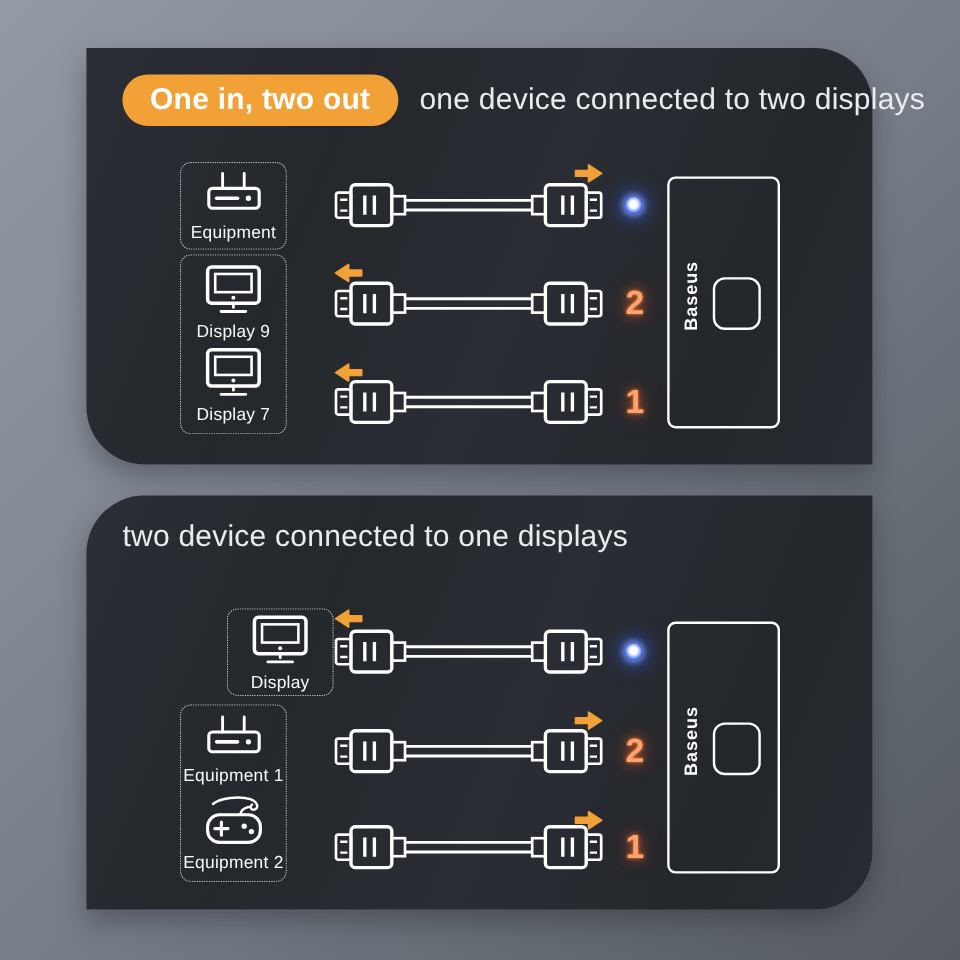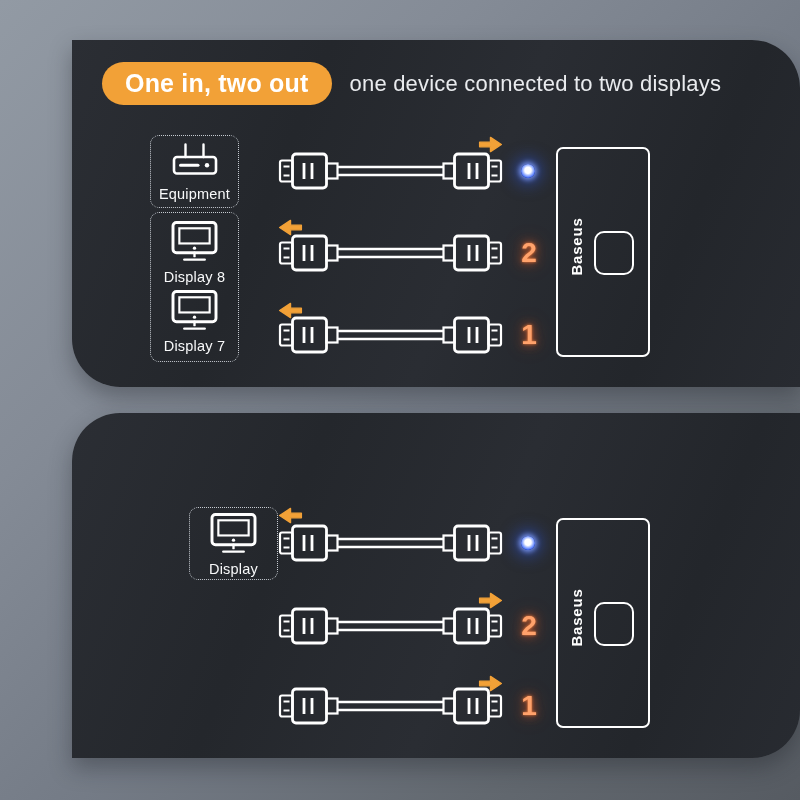--- a/index.html
+++ b/index.html
@@ -3,33 +3,33 @@
 <meta charset="utf-8">
 <style>
   html,body{margin:0;padding:0;}
   body{
     width:800px;height:800px;overflow:hidden;
     font-family:"Liberation Sans","DejaVu Sans",sans-serif;
     background:linear-gradient(135deg,#929AA4 0%,#848B96 30%,#747B86 55%,#62686F 80%,#565B62 100%);
   }
   .stage{position:relative;width:800px;height:800px;}
   .panel{
-    position:absolute;left:72px;width:728px;
+    position:absolute;left:72px;width:655px;
     background:linear-gradient(112deg,#2B2E34 0%,#24272C 30%,#2A2D33 55%,#23262B 80%,#282B31 100%);
     box-shadow:0 10px 22px rgba(25,28,33,.35);
   }
   .panel1{top:40px;height:347px;border-radius:0 48px 0 48px;}
   .panel2{top:413px;height:345px;border-radius:48px 0 48px 0;}
   .header{position:absolute;left:30px;top:22px;display:flex;align-items:center;gap:18px;white-space:nowrap;}
   .panel2 .header{top:20px;}
   .badge{
     background:#F2A137;color:#FFFFFF;font-weight:700;font-size:25px;
     height:43px;display:flex;align-items:center;padding:0 23px;border-radius:22px;letter-spacing:.2px;
   }
-  .subtitle{color:#E9EBEE;font-size:22px;letter-spacing:.2px;}
+  .subtitle{color:#E9EBEE;font-size:25px;letter-spacing:.2px;}
   .dev-box{
     position:absolute;border:1.5px dotted #C6CBD1;border-radius:9px;box-sizing:border-box;
     display:flex;flex-direction:column;align-items:center;justify-content:space-evenly;padding:4px 2px;
   }
   .dev-item{display:flex;flex-direction:column;align-items:center;gap:6px;}
   .dev-label{color:#F8F9FA;font-size:14.5px;font-weight:500;letter-spacing:.2px;white-space:nowrap;}
   .icon{display:block;}
   .icon.monitor{width:47px;height:43px;}
   .icon.router{width:46px;height:38px;}
   .icon.gamepad{width:50px;height:46px;}
@@ -124,21 +124,21 @@
           </svg>
         <div class="dev-label">Equipment</div>
       </div>
     </div>
 
     <div class="dev-box" style="left:78px;top:172px;width:89px;height:150px;">
       <div class="dev-item">
         <svg class="icon monitor">
             <use href="#sym-monitor"></use>
           </svg>
-        <div class="dev-label">Display 8</div>
+        <div class="dev-label">Display 9</div>
       </div>
       <div class="dev-item">
         <svg class="icon monitor">
             <use href="#sym-monitor"></use>
           </svg>
         <div class="dev-label">Display 7</div>
       </div>
     </div>
 
     <svg class="arrow" style="left:406px;top:96px;">
@@ -166,31 +166,46 @@
     <span class="port-num" style="left:457px;top:295px;">1</span>
 
     <div class="switch" style="left:484px;top:107px;">
       <div class="brand">Baseus</div>
       <div class="switch-btn"></div>
     </div>
   </section>
 
   <section class="panel panel2">
     <div class="header">
+      <div class="subtitle">two device connected to one displays</div>
     </div>
 
     <div class="dev-box" style="left:78px;top:94px;width:89px;height:73px;margin-left:39px;">
       <div class="dev-item">
         <svg class="icon monitor">
             <use href="#sym-monitor"></use>
           </svg>
         <div class="dev-label">Display</div>
       </div>
     </div>
 
+    <div class="dev-box" style="left:78px;top:174px;width:89px;height:148px;">
+      <div class="dev-item">
+        <svg class="icon router">
+            <use href="#sym-router"></use>
+          </svg>
+        <div class="dev-label">Equipment 1</div>
+      </div>
+      <div class="dev-item">
+        <svg class="icon gamepad">
+            <use href="#sym-gamepad"></use>
+          </svg>
+        <div class="dev-label">Equipment 2</div>
+      </div>
+    </div>
 
     <svg class="arrow left" style="left:206px;top:94px;">
         <use href="#sym-arrow"></use>
       </svg>
     <svg class="cable" style="left:206px;top:108px;">
         <use href="#sym-cable"></use>
       </svg>
     <span class="led" style="left:456px;top:130px;"></span>
 
     <svg class="arrow" style="left:406px;top:179px;">

